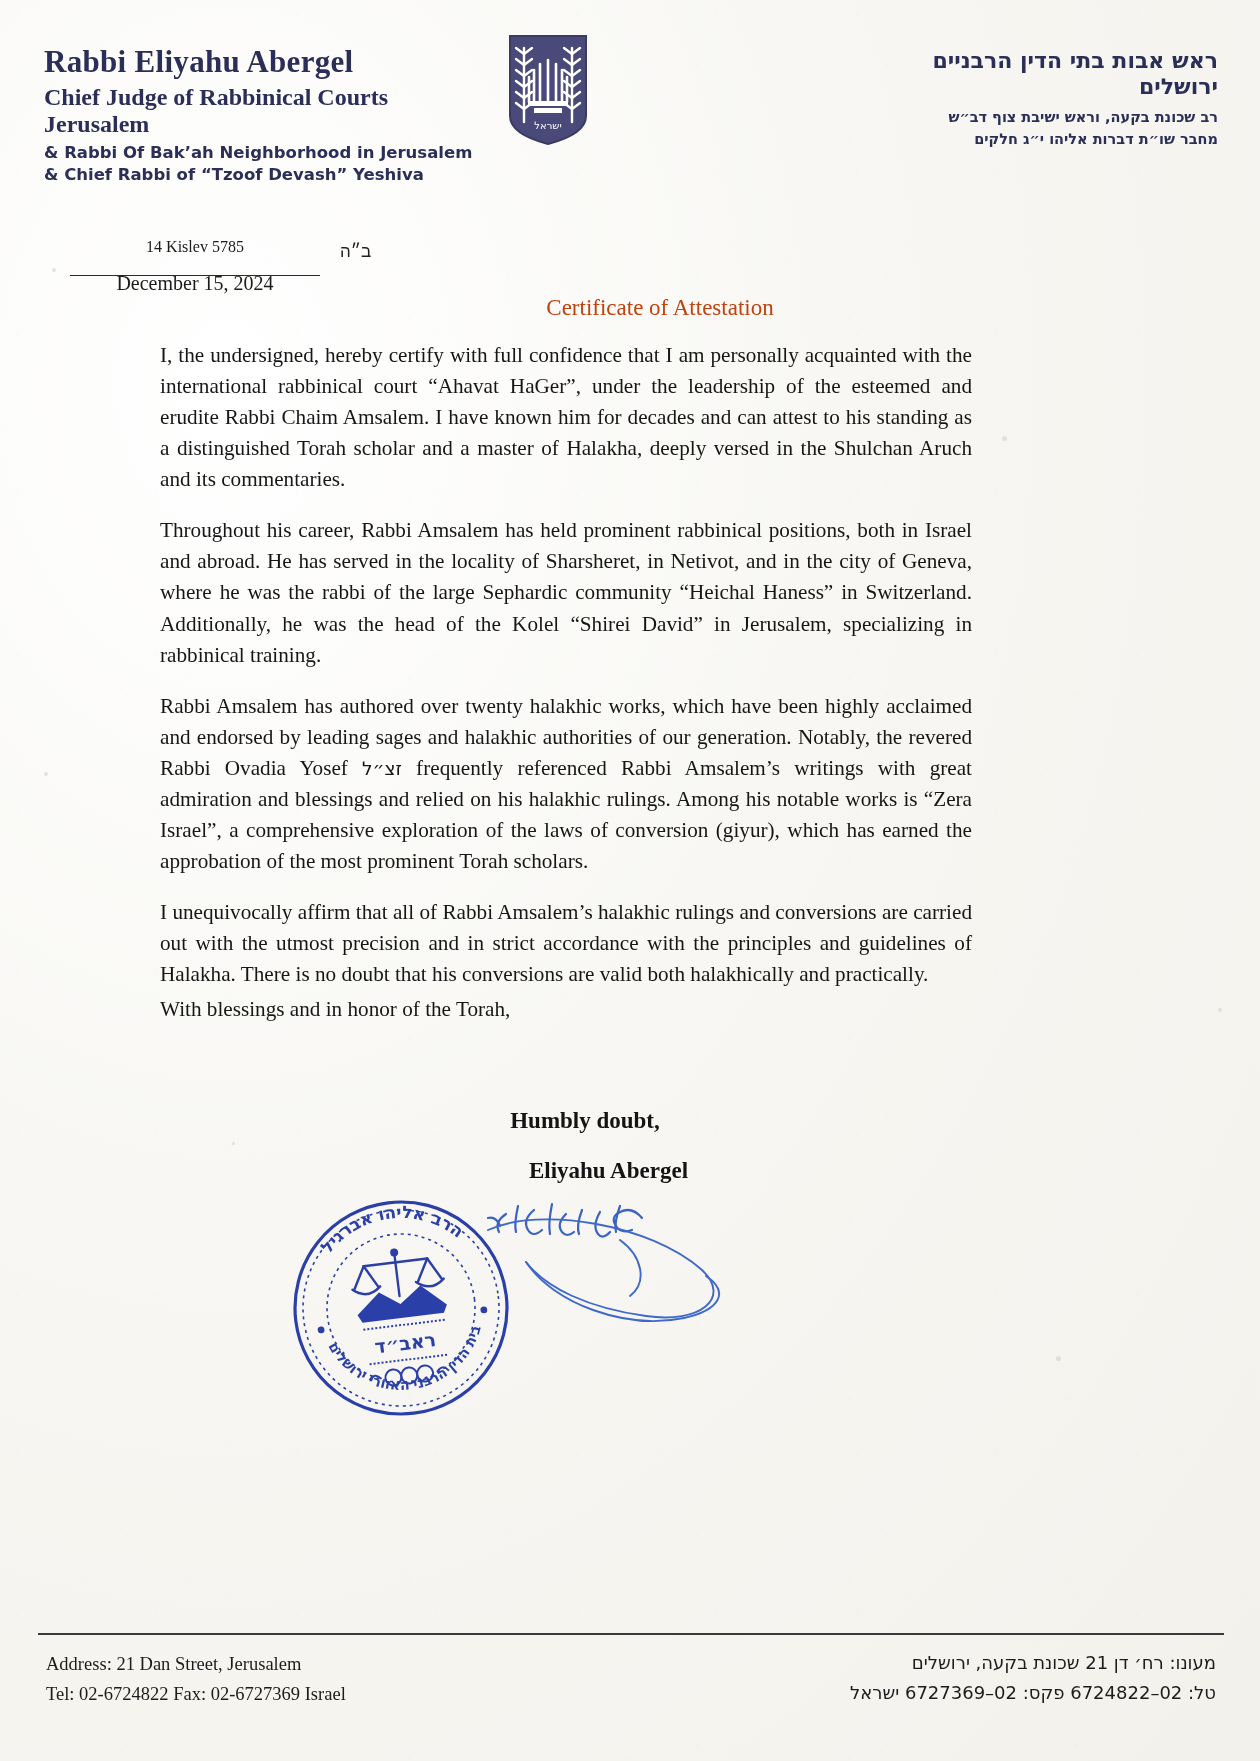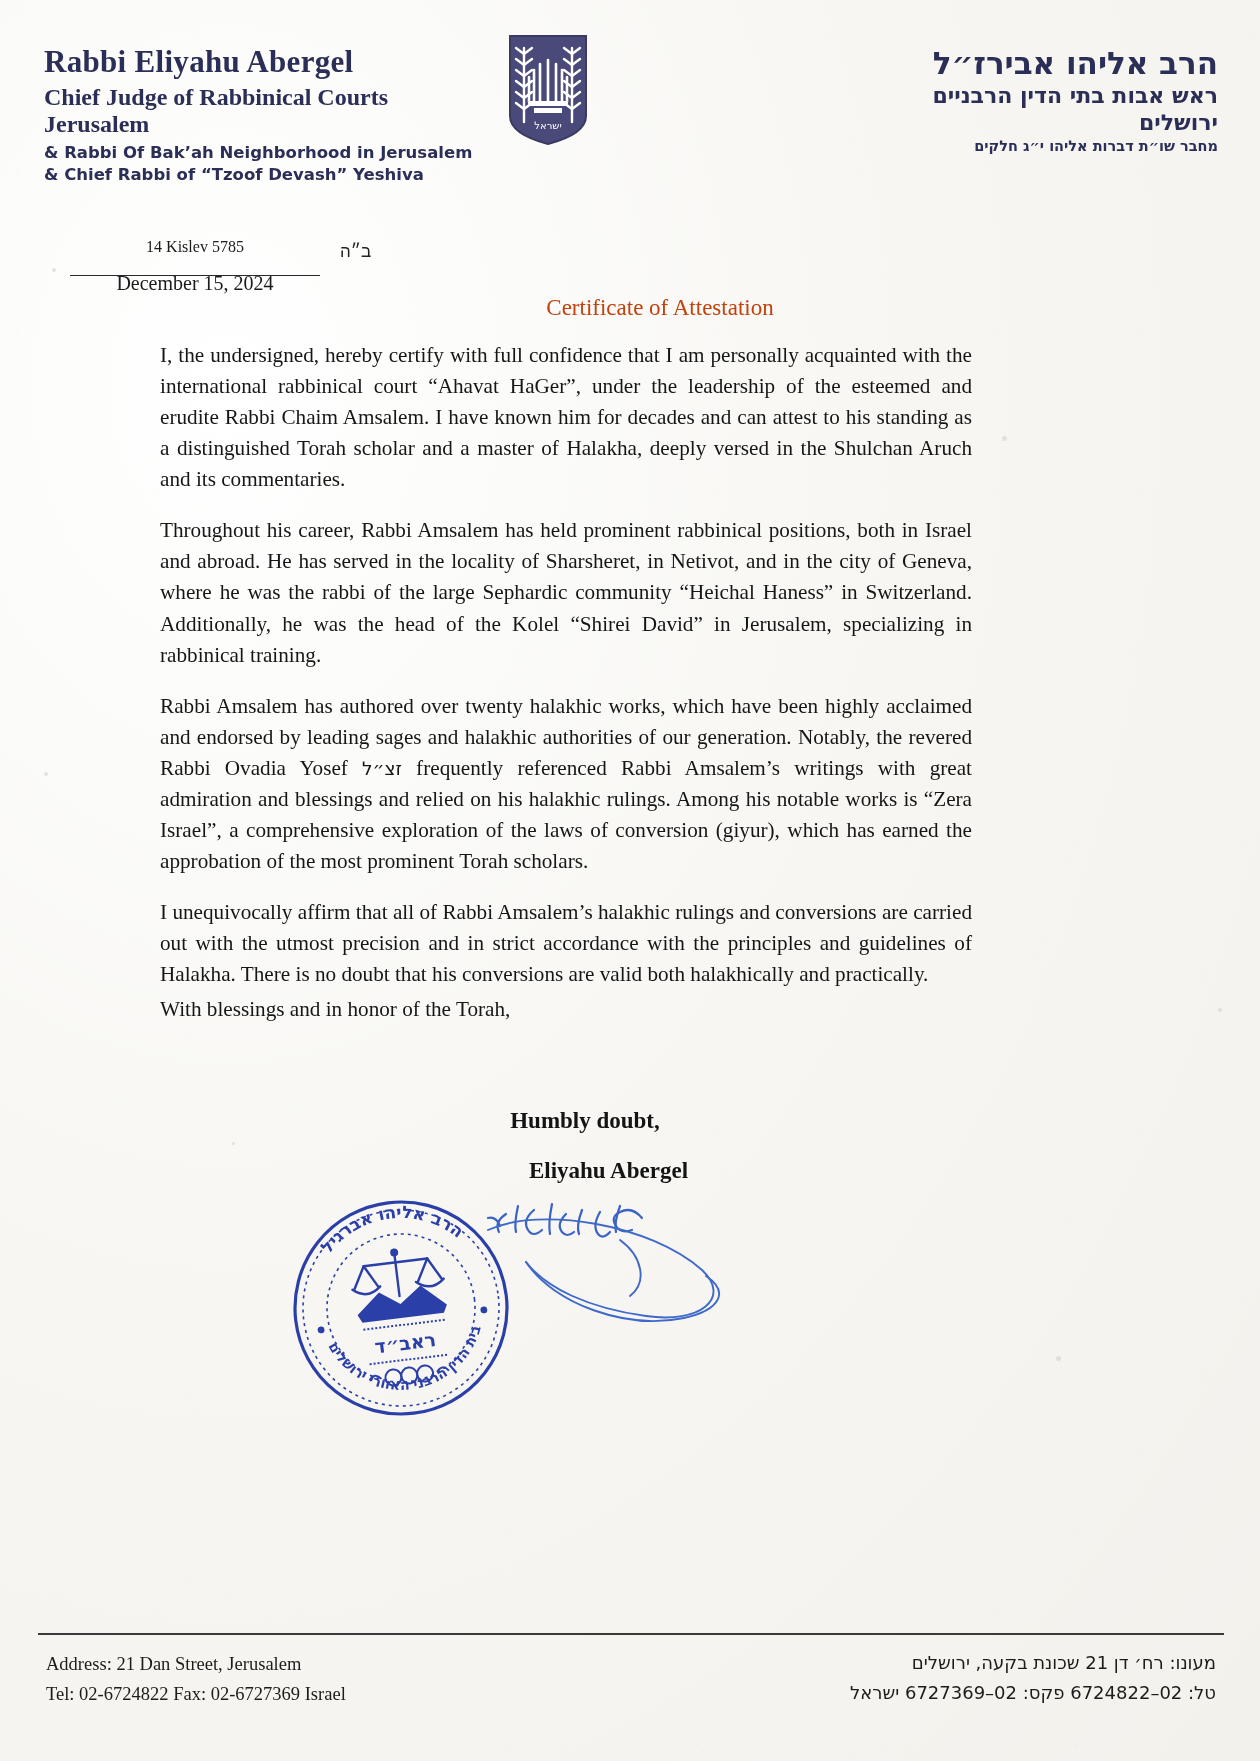--- a/index.html
+++ b/index.html
@@ -219,23 +219,23 @@
           <path d="M25 47 Q25 58 25 72"></path>
           <path d="M63 47 Q63 58 63 72"></path>
         </g>
         <rect x="24" y="71" width="40" height="5" fill="#ffffff"></rect>
         <rect x="30" y="78" width="28" height="5" fill="#ffffff"></rect>
         <text x="44" y="99" text-anchor="middle" fill="#ffffff" font-family="DejaVu Sans, sans-serif" font-size="10">ישראל</text>
       </svg>
     </div>
 
     <div class="hdr-he">
-      <div class="h1">הרב אליהו אבירז״ל</div>
       <div class="h2">ראש אבות בתי הדין הרבניים</div>
       <div class="h3">ירושלים</div>
+      <div class="h4">רב שכונת בקעה, וראש ישיבת צוף דב״ש</div>
       <div class="h5">מחבר שו״ת דברות אליהו י״ג חלקים</div>
     </div>
   </div>
 
   <div class="dateblock">
     <div class="bh">ב״ה</div>
     <div class="heb-date">14 Kislev 5785</div>
     <div class="greg-date">December 15, 2024</div>
   </div>
 

